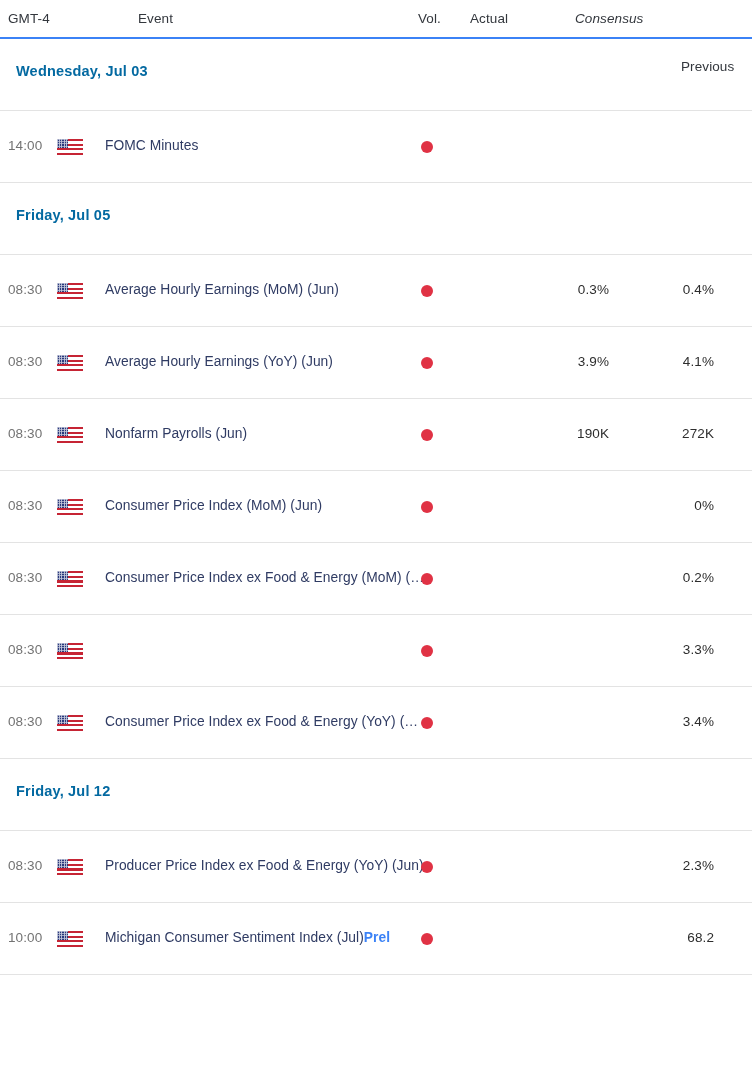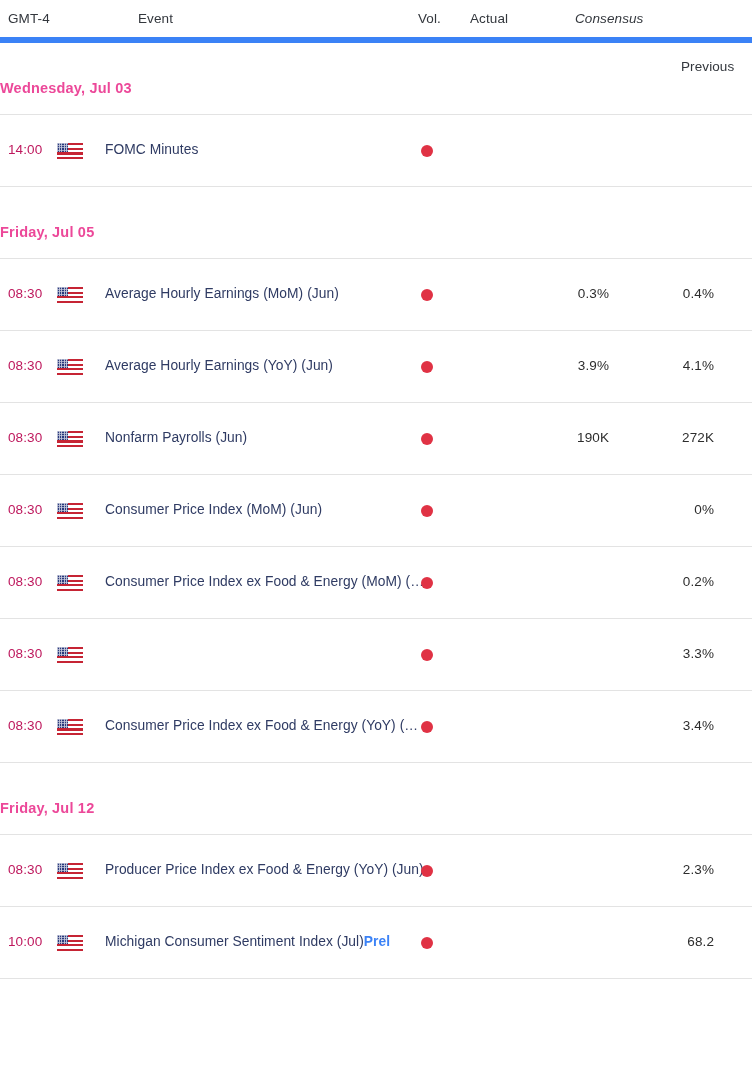--- a/index.html
+++ b/index.html
@@ -17,21 +17,21 @@
 
   .calendar {
     width: 752px;
     position: relative;
   }
 
   
   .cal-head {
     position: relative;
     height: 37px;
-    border-bottom: 6px solid #3b82f6;
+    border-bottom: 2px solid #3b82f6;
   }
   .cal-head .hcell {
     position: absolute;
     top: 11px;
     font-size: 13.5px;
     font-weight: 400;
     color: #33373d;
     white-space: nowrap;
     letter-spacing: .1px;
   }
@@ -43,43 +43,42 @@
   .h-prev    { left: 681px; margin-top: 48px; }
 
   
   .date-row {
     position: relative;
     height: 71px;
     border-bottom: 1px solid #e3e3e3;
   }
   .date-row .date-label {
     position: absolute;
-    left: 0;
+    left: 16px;
     top: 24px;
     font-size: 14.5px;
     font-weight: 700;
-    color: #ec4899;
+    color: #0369a1;
     letter-spacing: .2px;
     white-space: nowrap;
-    margin-top: 13px;
   }
 
   
   .event-row {
     position: relative;
     height: 71px;
     border-bottom: 1px solid #e3e3e3;
     background: #fff;
   }
   .event-row .time {
     position: absolute;
     left: 8px;
     top: 27px;
     font-size: 13.5px;
-    color: #be185d;
+    color: #737373;
     white-space: nowrap;
     letter-spacing: .1px;
   }
 
   
   .flag {
     position: absolute;
     left: 57px;
     top: 28px;
     width: 26px;

